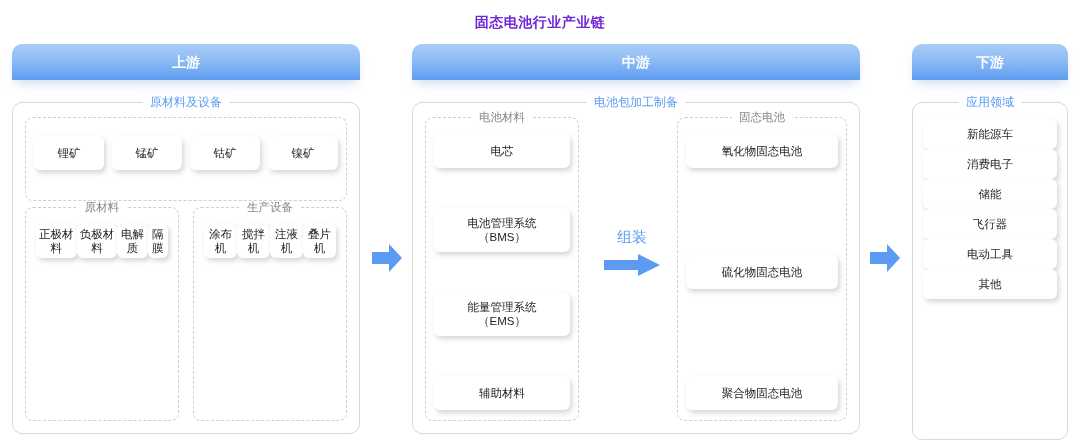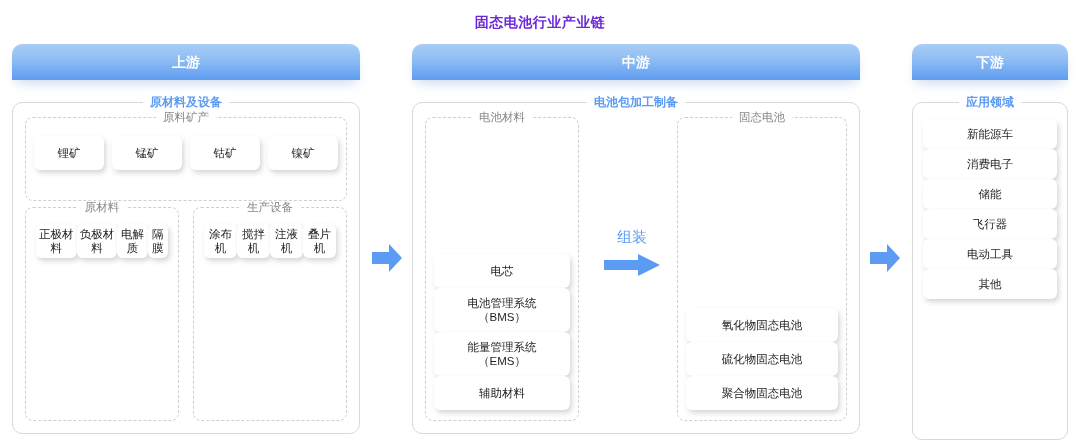--- a/index.html
+++ b/index.html
@@ -35,21 +35,21 @@
   
   .grp{
     position:relative;
     border:1px solid #d9d9d9;
     border-radius:10px;
     margin-top:22px;
   }
   .grp > .grp-title{
     position:absolute;top:-9px;left:0;width:100%;
     text-align:center;
-    font-size:12px;font-weight:bold;color:#5b9bf3;
+    font-size:12px;font-weight:normal;color:#5b9bf3;
     pointer-events:none;
   }
   .grp > .grp-title > span{background:#ffffff;padding:0 7px;}
 
   .sub{
     position:relative;
     border:1px dashed #cfcfcf;
     border-radius:8px;
   }
   .sub > .sub-title{
@@ -87,21 +87,21 @@
   .up-col-list .box{height:34px;}
 
   
   .mid-outer{height:330px;}
   .mid-flex{position:absolute;left:12px;right:12px;top:14px;bottom:12px;display:flex;align-items:stretch;}
   .mid-sub-mat{width:152px;position:relative;}
   .mid-sub-sol{width:168px;position:relative;}
   .mid-gap{flex:1;position:relative;}
   .mid-list{
     position:absolute;left:8px;right:8px;top:16px;bottom:10px;
-    display:flex;flex-direction:column;justify-content:flex-end;
+    display:flex;flex-direction:column;justify-content:space-between;
   }
   .mid-list .box{height:44px;}
   .mid-list.solid .box{height:34px;}
   .mid-list.mat .box:first-child{height:34px;}
   .mid-list.mat .box:last-child{height:34px;}
 
   
   .down-outer{height:336px;}
   .down-list{
     position:absolute;left:10px;right:10px;top:16px;bottom:12px;
@@ -130,23 +130,20 @@
 
 <div class="col col-up">
   <div class="col-head">上游</div>
 
   <div class="grp up-outer">
     <div class="grp-title">
       <span>原材料及设备</span>
     </div>
 
     <div class="sub up-mine">
-      <div class="sub-title">
-        <span>原料矿产</span>
-      </div>
       <div class="up-mine-row">
         <div class="box">锂矿</div>
         <div class="box">锰矿</div>
         <div class="box">钴矿</div>
         <div class="box">镍矿</div>
       </div>
     </div>
 
     <div class="up-two">
       <div class="sub">

